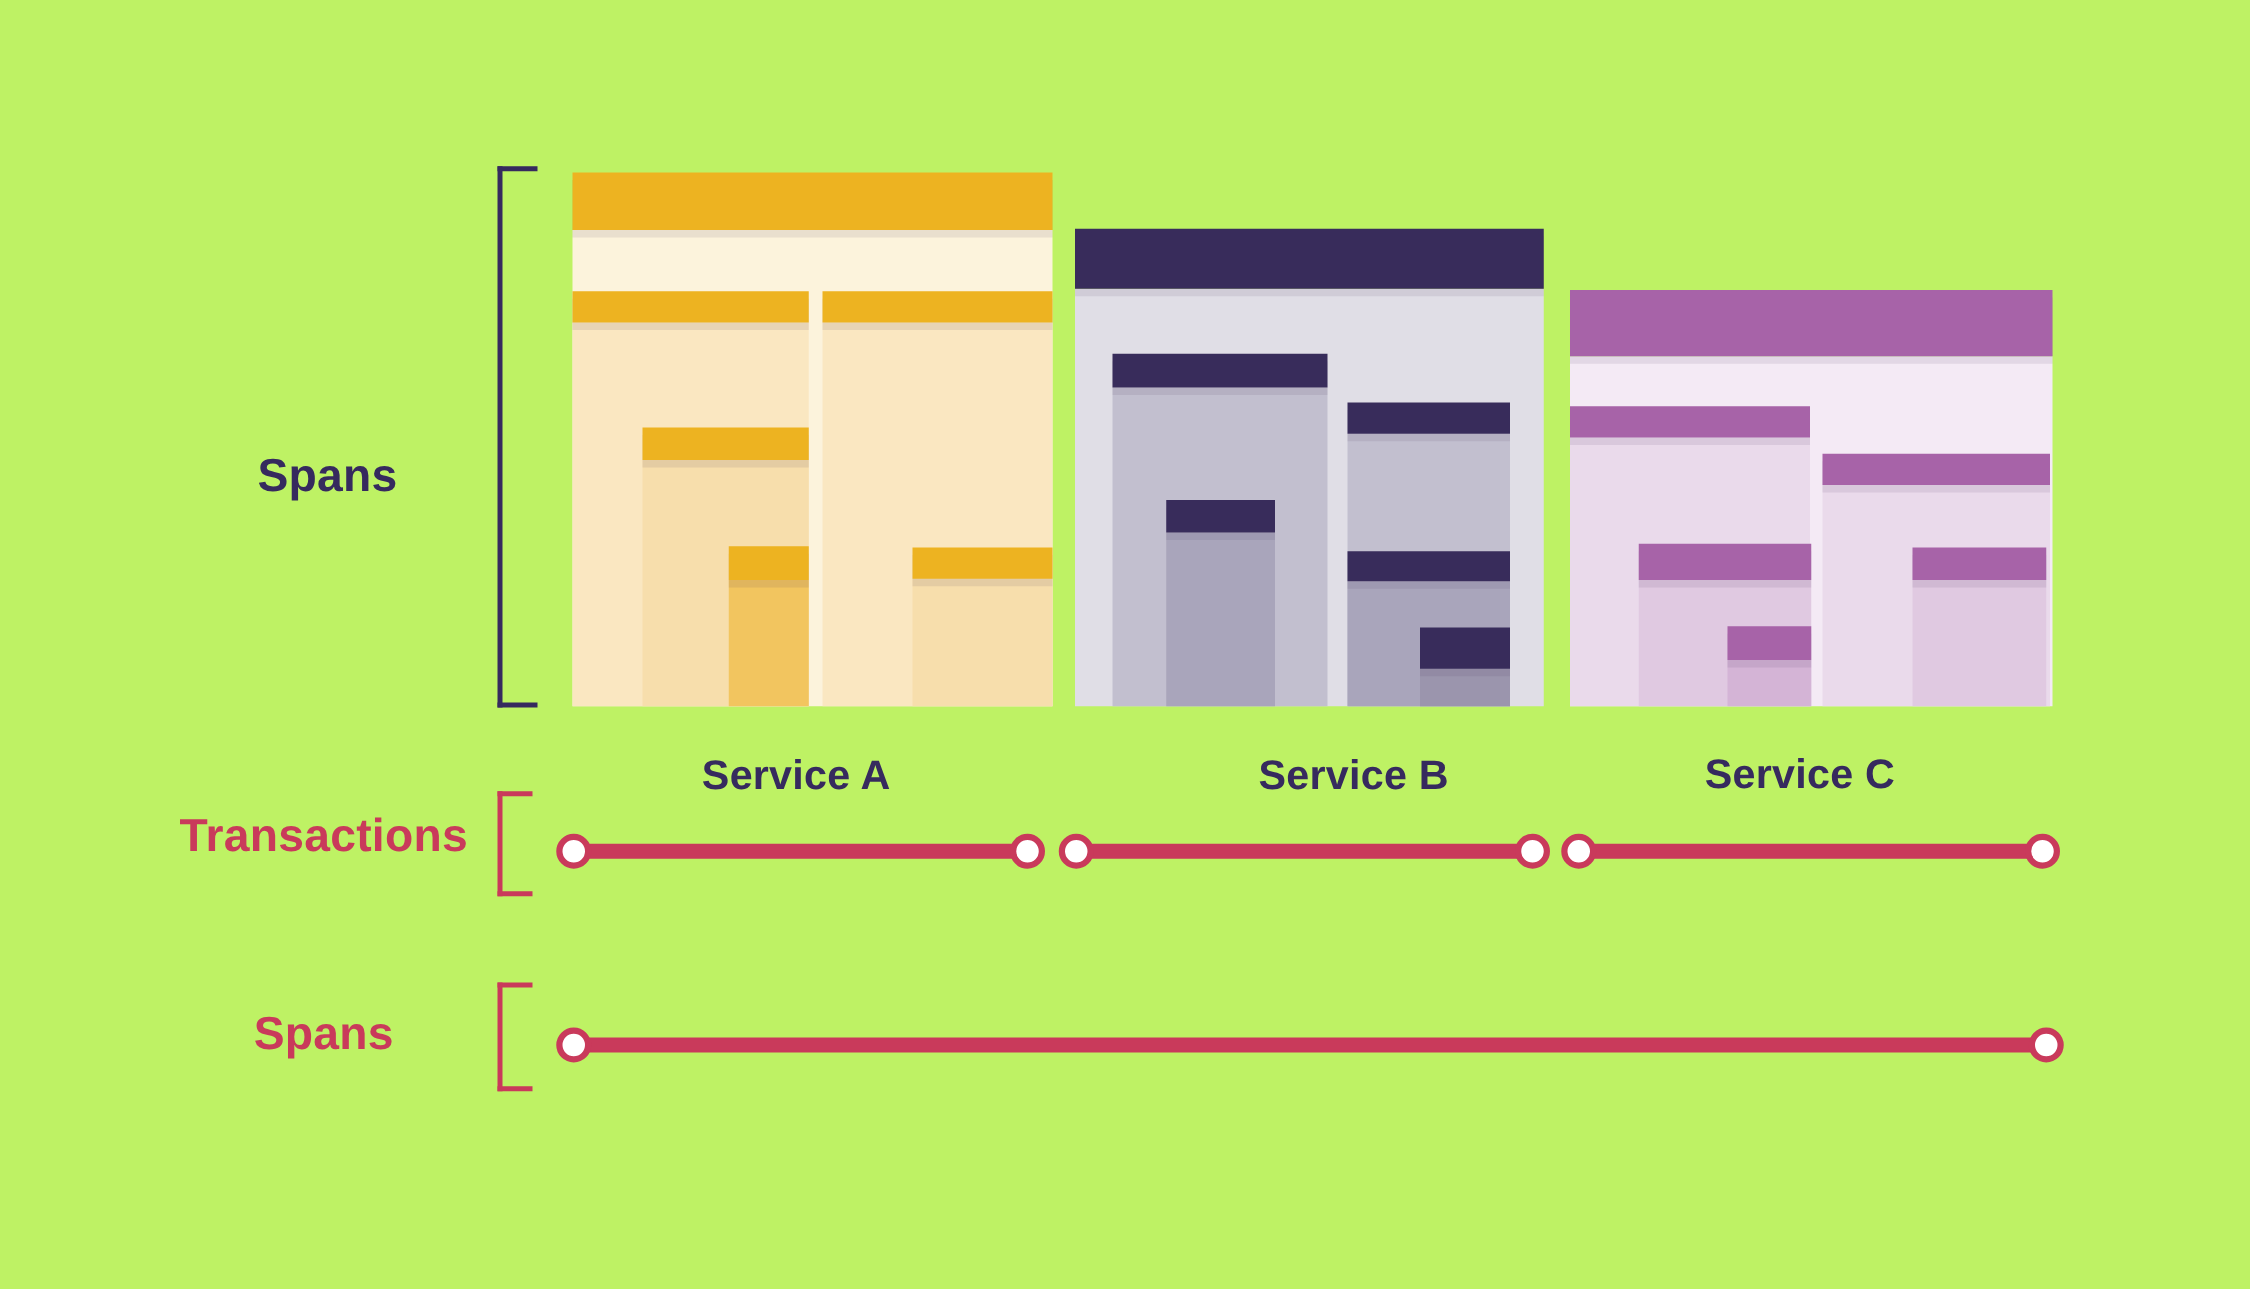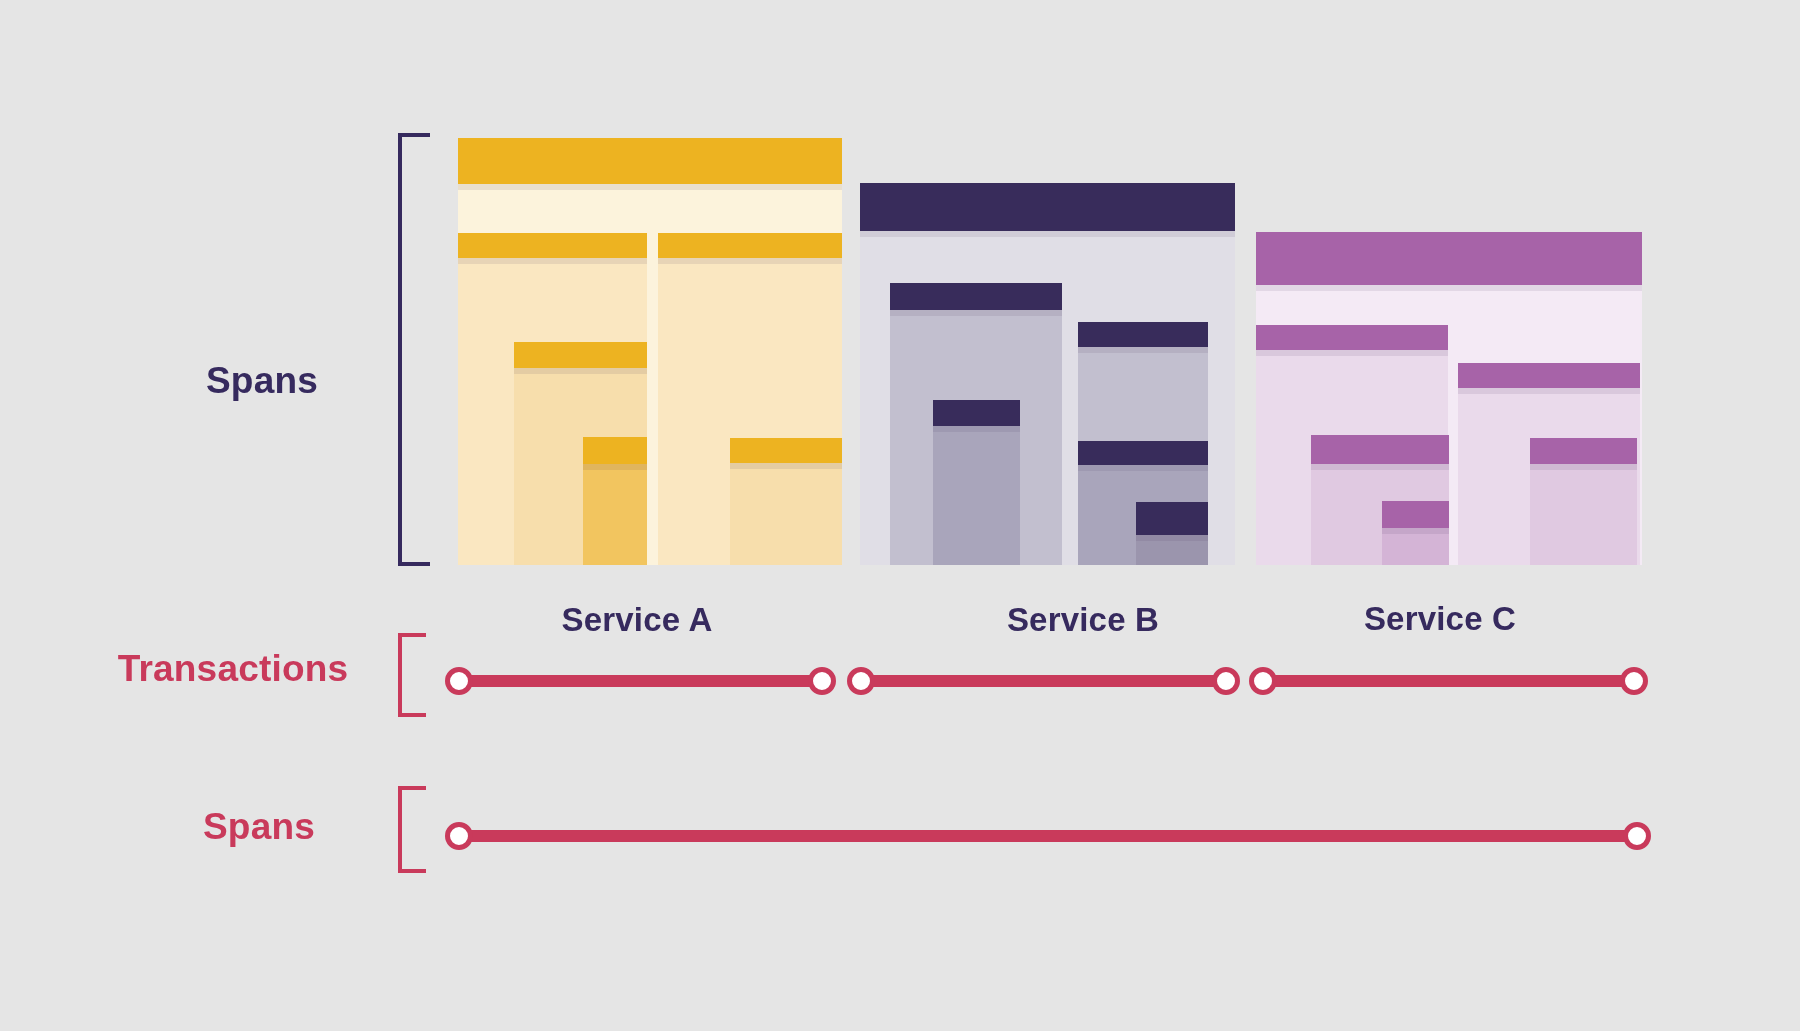--- a/index.html
+++ b/index.html
@@ -1,17 +1,17 @@
 <!DOCTYPE html>
 <html><head>
 <meta charset="utf-8">
 <style>
   html,body{margin:0;padding:0;background:#ffffff;}
   body{font-family:"Liberation Sans", sans-serif;}
-  #stage{position:relative;width:1800px;height:1031px;background:#e5e5e5;overflow:hidden;}
+  #stage{position:relative;width:1800px;height:1031px;background:#bef264;overflow:hidden;}
 
   .block{position:absolute;}
   .bar{box-shadow:0 6px 0 rgba(70,50,90,.10);}
   .dots{background-image:radial-gradient(rgba(90,60,110,.14) 1.5px, transparent 1.6px);
         background-size:13px 13px;}
 
   .section-label{position:absolute;transform:translate(-50%,-50%);
     font-weight:700;font-size:37px;letter-spacing:.2px;white-space:nowrap;}
   .svc-label{position:absolute;transform:translate(-50%,-50%);
     font-weight:700;font-size:33px;letter-spacing:.2px;white-space:nowrap;text-align:right;}
@@ -30,21 +30,21 @@
     border-radius:50%;background:#ffffff;box-sizing:border-box;}
 </style>
 </head>
 <body>
 
 <div id="stage">
   <div id="spans-bracket" class="bracket" style="border-color: rgb(54, 42, 94);"></div>
   <div id="spans-label" class="section-label" style="color: rgb(54, 42, 94);">Spans</div>
 
   <div id="transactions-bracket" class="bracket" style="border-color: rgb(201, 58, 91);"></div>
-  <div id="transactions-label" class="section-label" style="color: rgb(201, 58, 91);">Transactions</div>
+  <div id="transactions-label" class="section-label" style="color: rgb(201, 58, 91); margin-left: 26px;">Transactions</div>
 
   <div id="trace-bracket" class="bracket" style="border-color: rgb(201, 58, 91);"></div>
   <div id="trace-label" class="section-label" style="color: rgb(201, 58, 91);">Spans</div>
 <div class="block cont" style="left: 458px; top: 184px; width: 384px; height: 381px; background: rgb(252, 243, 220);"></div>
     <div class="block cont" style="left: 458px; top: 258px; width: 189px; height: 307px; background: rgb(250, 231, 193);"></div>
     <div class="block cont" style="left: 658px; top: 258px; width: 184px; height: 307px; background: rgb(250, 231, 193);"></div>
     <div class="block cont" style="left: 514px; top: 368px; width: 133px; height: 197px; background: rgb(247, 222, 172);"></div>
     <div class="block cont dots" style="left: 583px; top: 464px; width: 64px; height: 101px; background: rgb(242, 197, 95);"></div>
     <div class="block cont" style="left: 730px; top: 463px; width: 112px; height: 102px; background: rgb(247, 222, 172);"></div>
     <div class="block bar" style="left: 458px; top: 138px; width: 384px; height: 46px; background: rgb(237, 179, 33);"></div>

